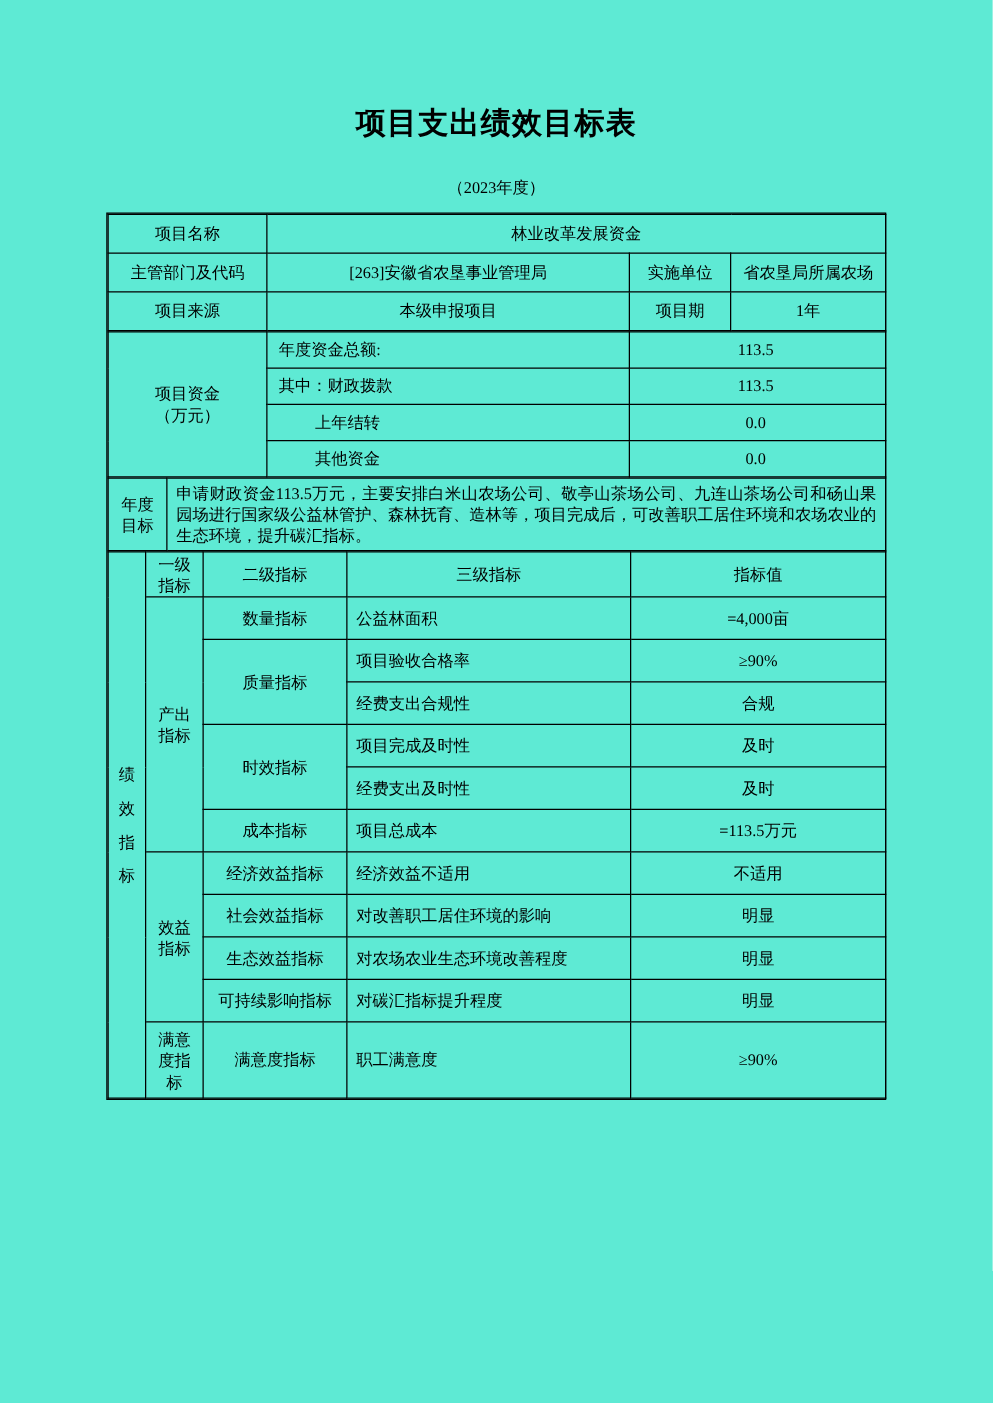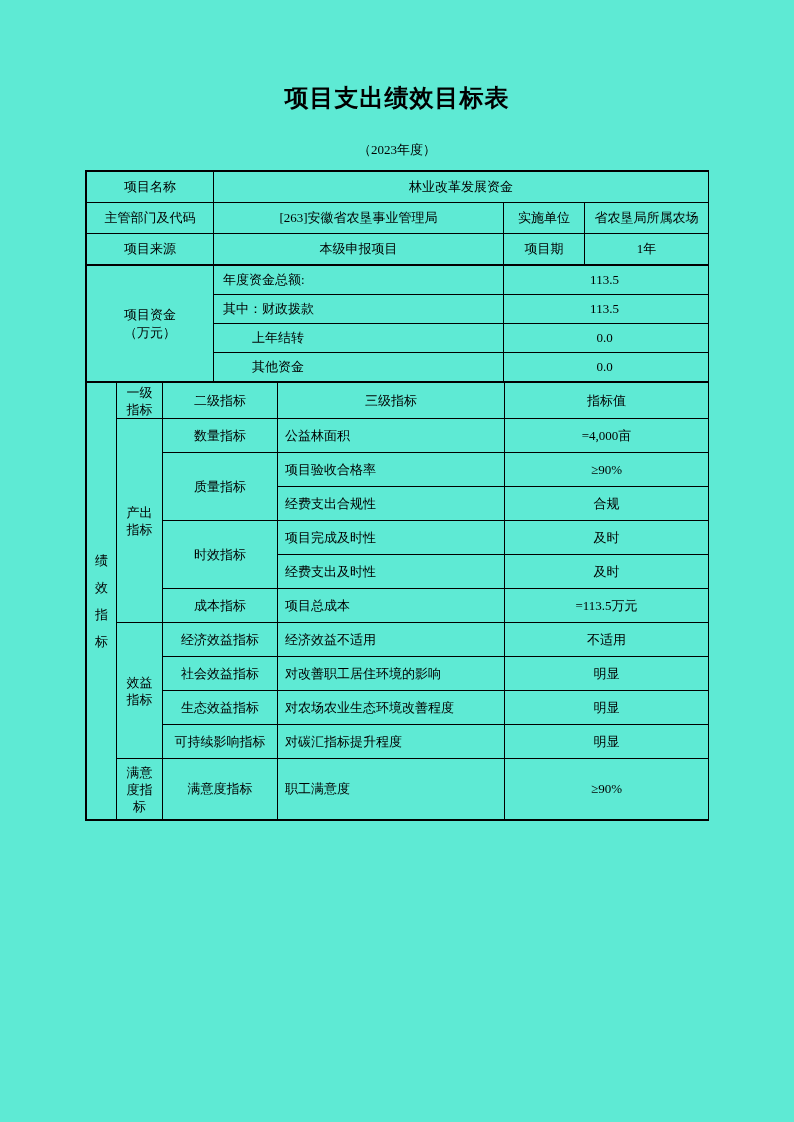--- a/index.html
+++ b/index.html
@@ -141,20 +141,34 @@
         <td class="fund-name ind1">上年结转</td>
         <td class="fund-value">0.0</td>
       </tr>
       <tr>
         <td class="fund-name ind1">其他资金</td>
         <td class="fund-value">0.0</td>
       </tr>
     </tbody>
       </table>
 
+    <table class="tbl sec-c">
+      <colgroup>
+          <col style="width:47px">
+          <col style="width:575px">
+        </colgroup>
+      <tbody>
+          <tr>
+        <td class="goal-label">
+          <span class="wrap2">年度目标</span>
+        </td>
+        <td class="goal-text">申请财政资金113.5万元，主要安排白米山农场公司、敬亭山茶场公司、九连山茶场公司和砀山果园场进行国家级公益林管护、森林抚育、造林等，项目完成后，可改善职工居住环境和农场农业的生态环境，提升碳汇指标。</td>
+      </tr>
+    </tbody>
+      </table>
 
     <table class="tbl sec-d">
       <colgroup>
           <col style="width:30px">
           <col style="width:46px">
           <col style="width:115px">
           <col style="width:227px">
           <col style="width:204px">
         </colgroup>
       <tbody>

